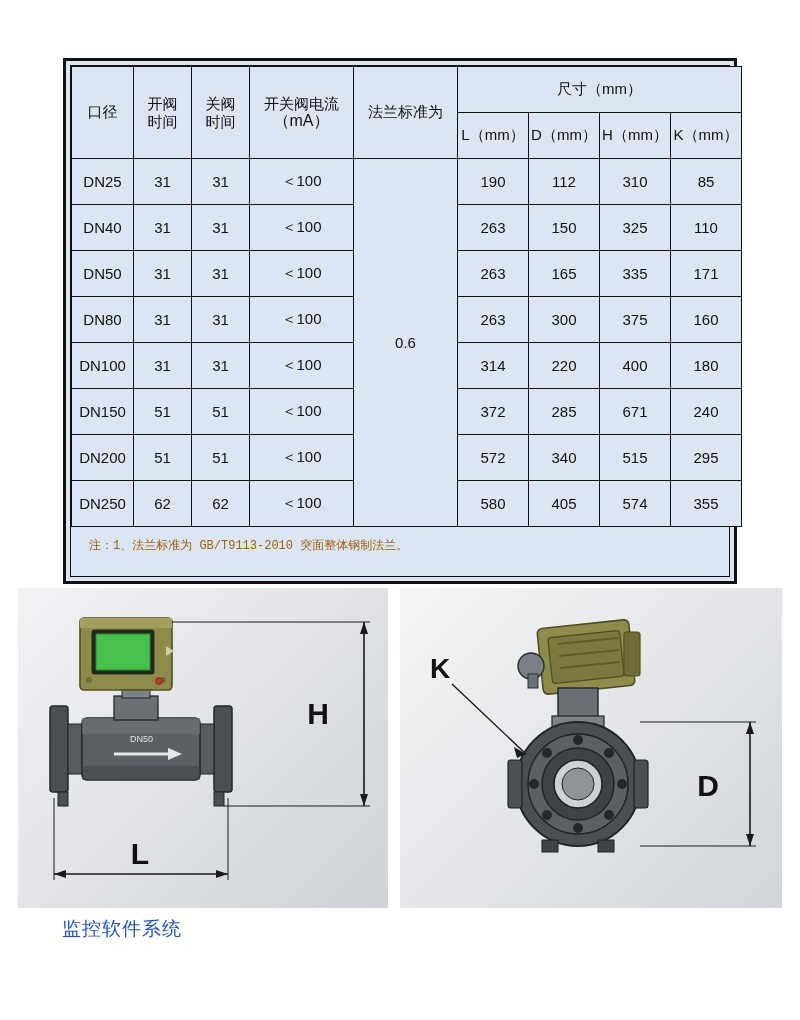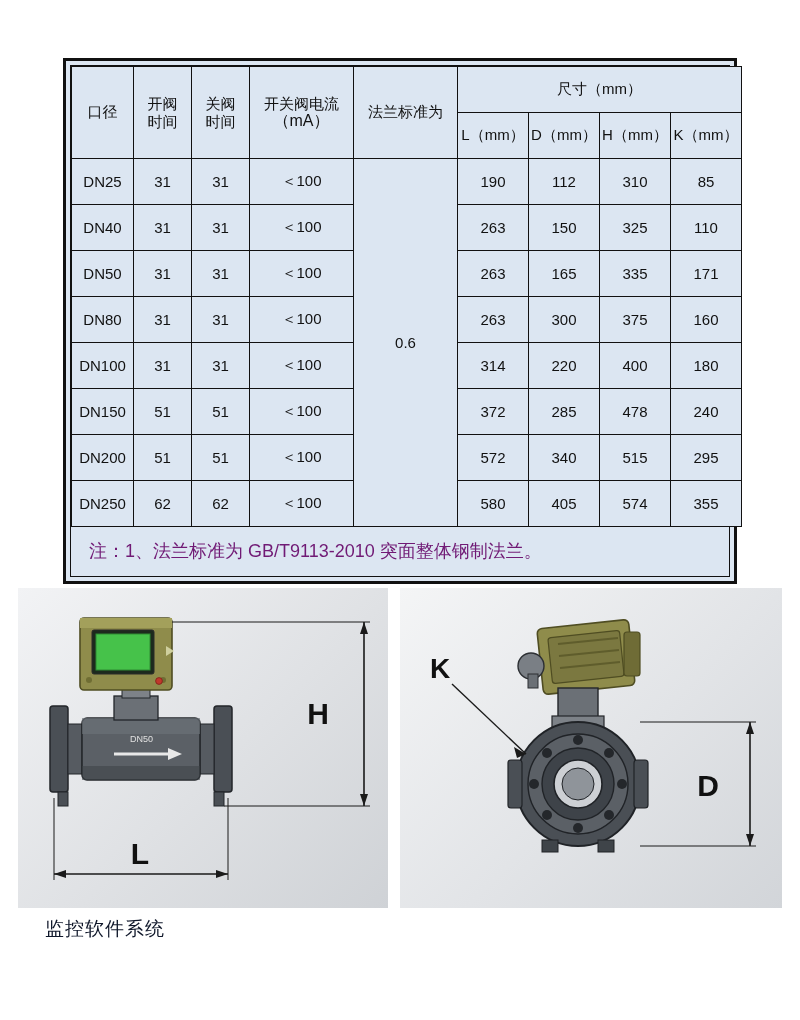--- a/index.html
+++ b/index.html
@@ -58,24 +58,25 @@
   .hdr-small { font-size: 14px; line-height: 1.15; }
   .unit-sm { font-size: 16px; }
   .col-kj { width: 58px; }
   .col-dn { width: 62px; }
   .col-cur { width: 104px; }
   .col-pres { width: 104px; }
   .col-dim { width: 71px; }
 
   .notes {
     padding: 8px 0 0 18px;
-    font-size: 18px;
-    color: #701a75;
+    font-size: 12px;
+    color: #a16207;
     line-height: 1.85;
     flex: 1;
+    font-family: Liberation Mono, monospace;
   }
   .notes div { white-space: nowrap; }
   .note-indent { padding-left: 22px; }
 
   
   #fig-left {
     position: absolute;
     left: 18px;
     top: 588px;
     width: 370px;
@@ -87,24 +88,24 @@
     position: absolute;
     left: 400px;
     top: 588px;
     width: 382px;
     height: 320px;
     background: linear-gradient(135deg,#f4f5f6 0%,#e2e4e7 55%,#d2d5d9 100%);
     overflow: hidden;
   }
   #caption {
     position: absolute;
-    left: 45px;
+    left: 62px;
     top: 916px;
     font-size: 19px;
-    color: #0f172a;
+    color: #1d4ed8;
     letter-spacing: 1px;
   }
   .fig-svg { display:block; width:100%; height:100%; }
 </style>
 </head>
 <body>
 
 <div id="spec-block">
   <div id="spec-inner">
 
@@ -203,21 +204,21 @@
           <td>400</td>
           <td>180</td>
         </tr>
         <tr>
           <td>DN150</td>
           <td>51</td>
           <td>51</td>
           <td>＜100</td>
           <td>372</td>
           <td>285</td>
-          <td>478</td>
+          <td>671</td>
           <td>240</td>
         </tr>
         <tr>
           <td>DN200</td>
           <td>51</td>
           <td>51</td>
           <td>＜100</td>
           <td>572</td>
           <td>340</td>
           <td>515</td>

